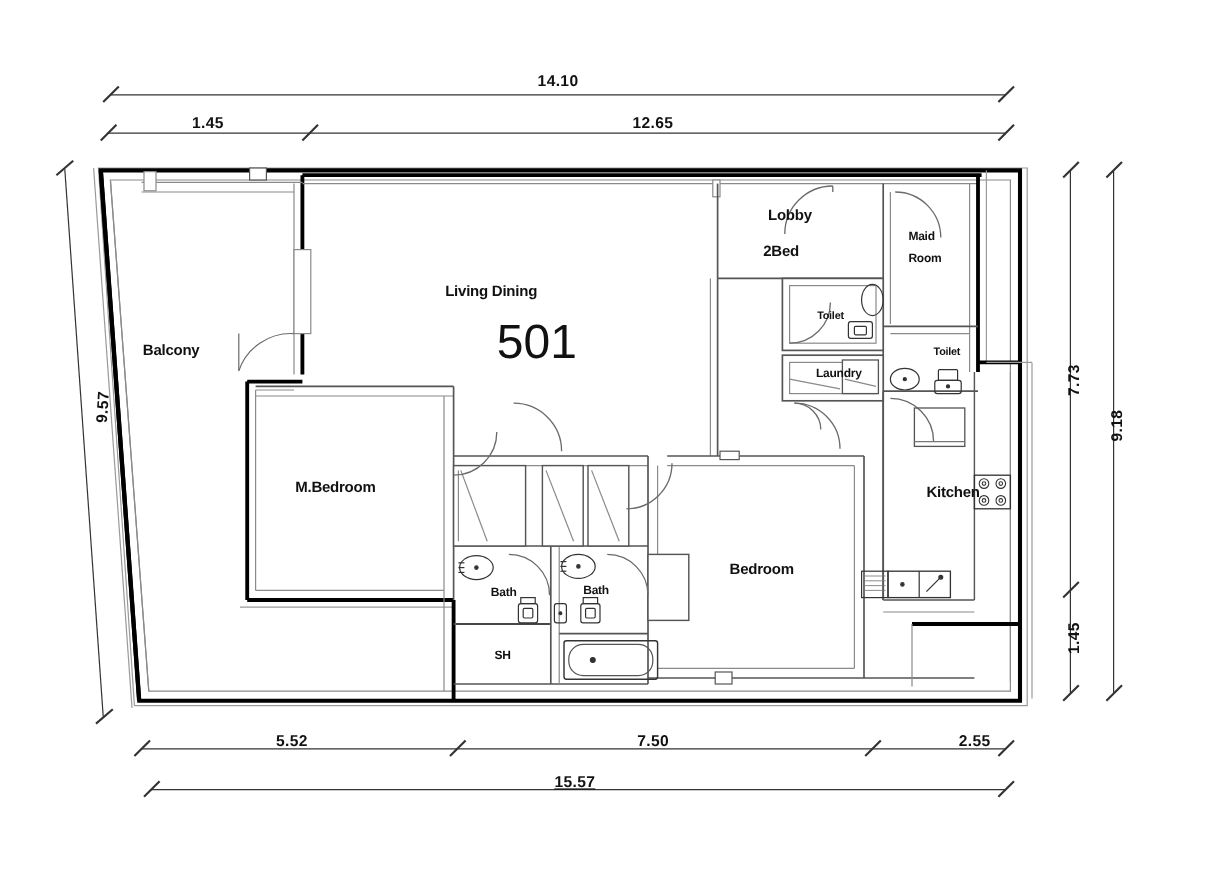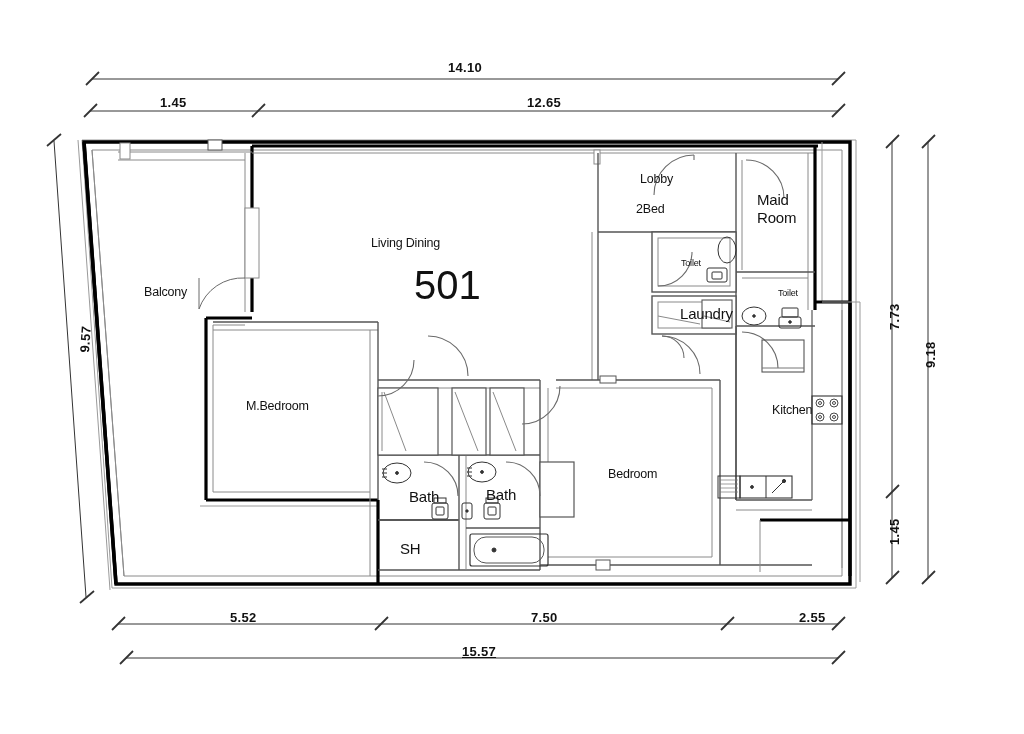--- a/index.html
+++ b/index.html
@@ -9,29 +9,29 @@
     font-family:"Liberation Sans", sans-serif;
     color:#000;
     overflow:hidden;
     position:relative;
   }
   #plan-root{position:relative;width:1024px;height:734px;background:#fff;}
   #plan-svg{position:absolute;left:0;top:0;width:1024px;height:734px;}
   .lbl{
     position:absolute;
     font-family:"Liberation Sans", sans-serif;
-    font-weight:400;
+    font-weight:700;
     color:#111;
     white-space:nowrap;
     letter-spacing:-0.2px;
     line-height:1.12;
     user-select:none;
   }
   .lbl.room{font-size:12.5px;}
-  .lbl.small{font-size:15px;}
+  .lbl.small{font-size:10px;}
   .lbl.tiny{font-size:9px;}
   .lbl.unit{font-size:40px;font-weight:400;letter-spacing:0px;}
   .lbl.dim{font-size:13px;font-weight:700;letter-spacing:0.3px;}
   .rot-l{transform-origin:0 0;}
 </style>
 </head>
 <body>
 
 <div id="plan-root">
 
@@ -308,36 +308,36 @@
       <line x1="762" y1="368" x2="804" y2="368" stroke="#777"></line>
     </g>
 
     <g fill="#fff" stroke="#555" stroke-width="1">
       <rect x="596" y="560" width="14" height="10"></rect>
       <rect x="600" y="376" width="16" height="7"></rect>
       <rect x="208" y="140" width="14" height="10"></rect>
     </g>
   </svg>
 
-  <div class="lbl room" style="left:144px;top:285px;">Balcony</div>
+  <div class="lbl room" style="left:119px;top:285px;">Balcony</div>
   <div class="lbl room" style="left:371px;top:236px;">Living Dining</div>
   <div class="lbl unit" style="left:414px;top:263px;">501</div>
   <div class="lbl room" style="left:246px;top:399px;">M.Bedroom</div>
   <div class="lbl room" style="left:608px;top:467px;">Bedroom</div>
   <div class="lbl room" style="left:755px;top:403px;padding-left:17px;">Kitchen</div>
   <div class="lbl room" style="left:640px;top:172px;">Lobby</div>
   <div class="lbl room" style="left:636px;top:202px;">2Bed</div>
   <div class="lbl small" style="left:757px;top:192px;">Maid</div>
   <div class="lbl small" style="left:757px;top:210px;">Room</div>
   <div class="lbl tiny" style="left:681px;top:258px;">Toilet</div>
   <div class="lbl tiny" style="left:778px;top:288px;">Toilet</div>
   <div class="lbl small" style="left:668px;top:306px;padding-left:12px;">Laundry</div>
   <div class="lbl small" style="left:409px;top:489px;">Bath</div>
   <div class="lbl small" style="left:486px;top:487px;">Bath</div>
-  <div class="lbl small" style="left:400px;top:541px;">SH</div>
+  <div class="lbl small" style="left:412px;top:541px;">SH</div>
 
   <div class="lbl dim" style="left:448px;top:61px;">14.10</div>
   <div class="lbl dim" style="left:160px;top:96px;">1.45</div>
   <div class="lbl dim" style="left:527px;top:96px;">12.65</div>
 
   <div class="lbl dim" style="left:230px;top:611px;">5.52</div>
   <div class="lbl dim" style="left:531px;top:611px;">7.50</div>
   <div class="lbl dim" style="left:775px;top:611px;margin-left:24px;">2.55</div>
   <div class="lbl dim" style="left:462px;top:645px;text-decoration:underline;">15.57</div>
 

